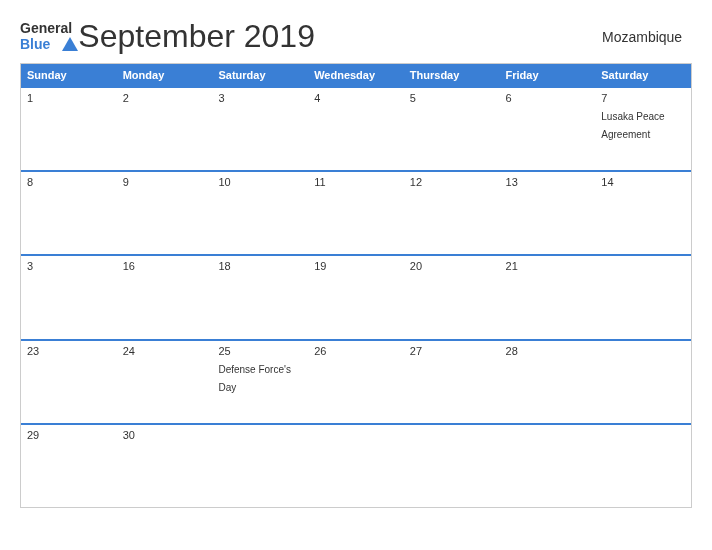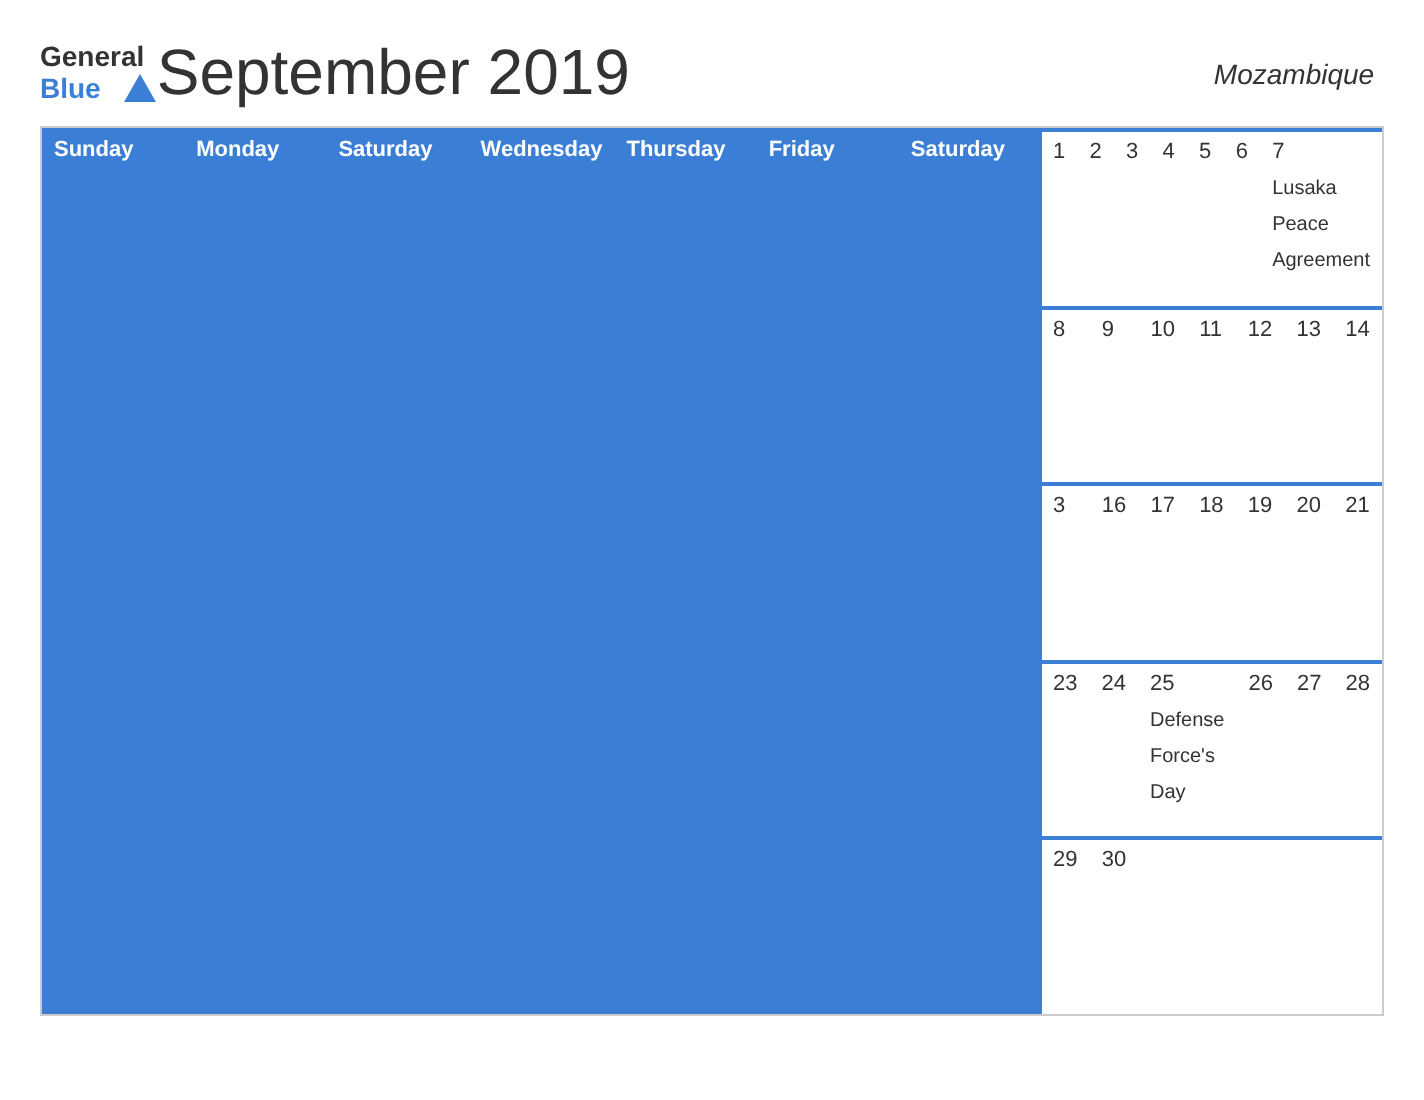--- a/index.html
+++ b/index.html
@@ -54,28 +54,27 @@
     }
     .title {
       font-size: 32px;
       font-weight: normal;
       color: #333;
       flex: 1;
     }
     .country {
       font-size: 14px;
       color: #333;
-      text-align: center;
+      text-align: left;
       min-width: 90px;
-      font-style: italic;
     }
     .calendar {
       flex: 1;
       display: flex;
-      flex-direction: row;
+      flex-direction: column;
       border: 1px solid #ccc;
     }
     .cal-header-row {
       display: grid;
       grid-template-columns: repeat(7, 1fr);
       background: #3a7fd5;
     }
     .cal-header-cell {
       color: #fff;
       font-size: 11px;
@@ -189,23 +188,20 @@
           </div>
         </div>
         <div class="cal-week">
           <div class="cal-cell">
             <span class="day-num">3</span>
           </div>
           <div class="cal-cell">
             <span class="day-num">16</span>
           </div>
           <div class="cal-cell">
-            <span class="day-num">17</span>
-          </div>
-          <div class="cal-cell">
             <span class="day-num">18</span>
           </div>
           <div class="cal-cell">
             <span class="day-num">19</span>
           </div>
           <div class="cal-cell">
             <span class="day-num">20</span>
           </div>
           <div class="cal-cell">
             <span class="day-num">21</span>

